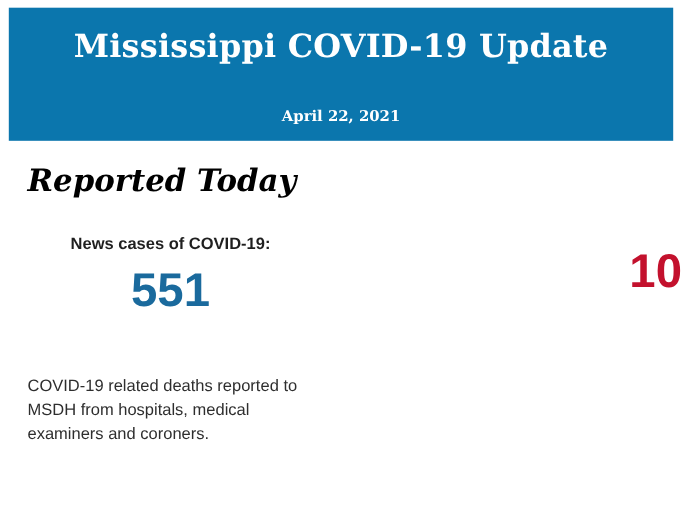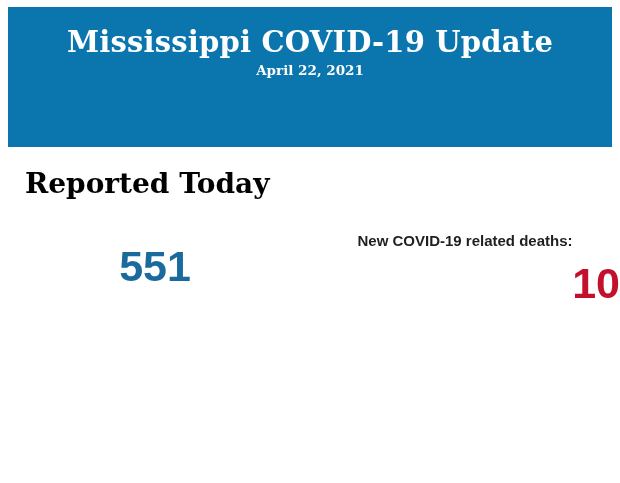--- a/index.html
+++ b/index.html
@@ -5,43 +5,44 @@
   * { margin: 0; padding: 0; box-sizing: border-box; }
   html, body { background: #ffffff; }
   body {
     width: 620px;
     height: 483px;
     font-family: "Liberation Sans", sans-serif;
     overflow: hidden;
   }
   .banner {
     margin: 7px 8px 0 8px;
-    height: 140px;
+    height: 121px;
     text-align: center;
     color: #ffffff;
   }
   .banner-title {
     padding-top: 18px;
     font-family: "DejaVu Serif", "Liberation Serif", serif;
     font-weight: bold;
     font-size: 29px;
     letter-spacing: 0.2px;
   }
   .banner-date {
-    margin-top: 3px;
+    margin-top: 39px;
     font-family: "DejaVu Serif", "Liberation Serif", serif;
     font-weight: bold;
     font-size: 13.5px;
   }
   .section-title {
     margin: 20px 0 0 25px;
     font-family: "DejaVu Serif", "Liberation Serif", serif;
     font-weight: bold;
     font-size: 28px;
     color: #000000;
+    font-style: italic;
   }
   .stats-row {
     display: flex;
     margin-top: 32px;
   }
   .stat-col {
     width: 50%;
     text-align: center;
   }
   .stat-label {
@@ -73,22 +74,23 @@
 
 <div class="banner" style="background-color: rgb(11, 118, 173);">
   <div class="banner-title">Mississippi COVID-19 Update</div>
   <div class="banner-date">April 22, 2021</div>
 </div>
 
 <h1 class="section-title">Reported Today</h1>
 
 <div class="stats-row">
   <div class="stat-col">
+    <div class="stat-label">News cases of COVID-19:</div>
     <div class="stat-value" style="color: rgb(26, 106, 157);">551</div>
   </div>
   <div class="stat-col">
-    <div class="stat-label">New COVID-19 related deaths:</div>
     <div class="stat-value" style="color: rgb(195, 17, 45); text-align: right;">10</div>
   </div>
 </div>
 
 <div class="desc-row">
+  <div class="desc-col">COVID-19 related deaths reported to MSDH from hospitals, medical examiners and coroners.</div>
 </div>
 
 </body></html>

